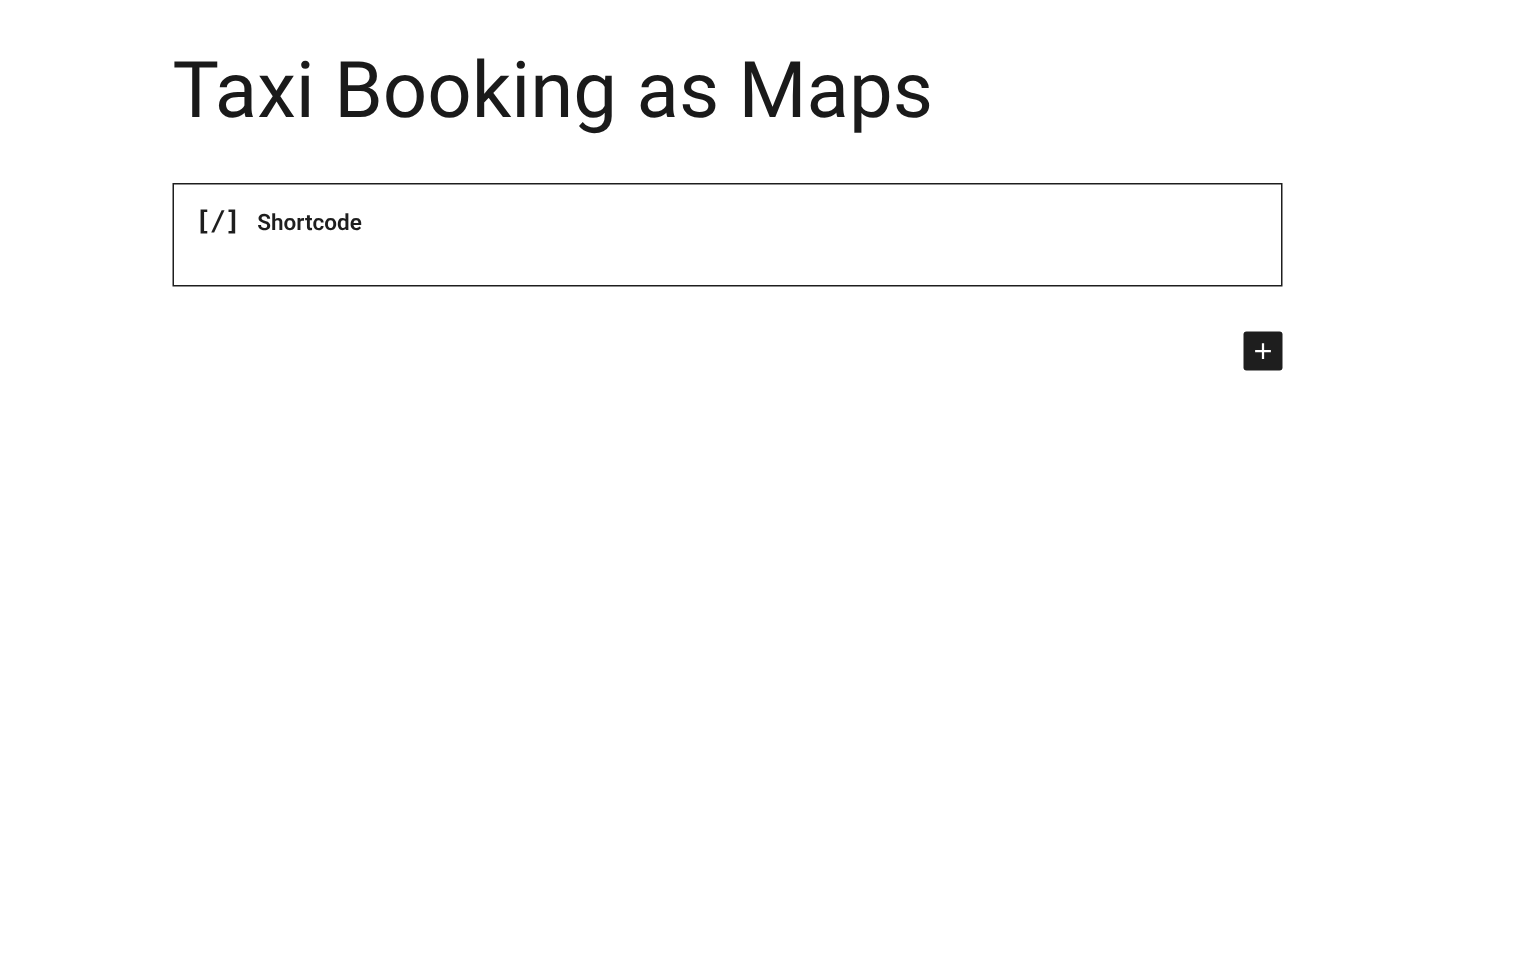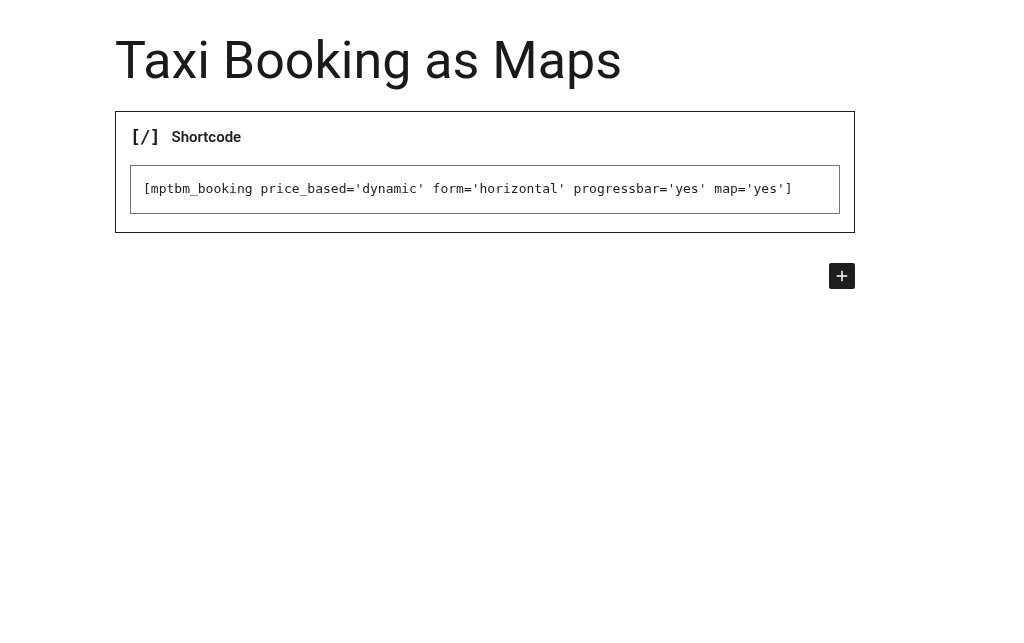--- a/index.html
+++ b/index.html
@@ -16,21 +16,21 @@
     }
     .editor-container {
       max-width: 740px;
       margin: 0 0 0 115px;
     }
     .page-title {
       font-size: 52px;
       font-weight: 400;
       color: #1a1a1a;
       line-height: 1.2;
-      margin-bottom: 19px;
+      margin-bottom: 30px;
     }
     .shortcode-block {
       border: 1px solid #1e1e1e;
       padding: 14px;
       position: relative;
     }
     .block-header {
       display: flex;
       align-items: center;
       gap: 12px;
@@ -86,21 +86,20 @@
 <body>
 
 <div class="editor-container">
   <h1 class="page-title">Taxi Booking as Maps</h1>
 
   <div class="shortcode-block">
     <div class="block-header">
       <span class="shortcode-icon">[/]</span>
       <span class="block-label">Shortcode</span>
     </div>
-    <textarea class="shortcode-input" rows="1" style="">[mptbm_booking price_based='dynamic' form='horizontal' progressbar='yes' map='yes']</textarea>
   </div>
 </div>
 
 <div class="add-block-row">
   <button class="add-block-button">
     <svg viewBox="0 0 24 24" fill="none" stroke="currentColor" stroke-width="2">
       <line x1="12" y1="5" x2="12" y2="19"></line>
       <line x1="5" y1="12" x2="19" y2="12"></line>
     </svg>
   </button>

